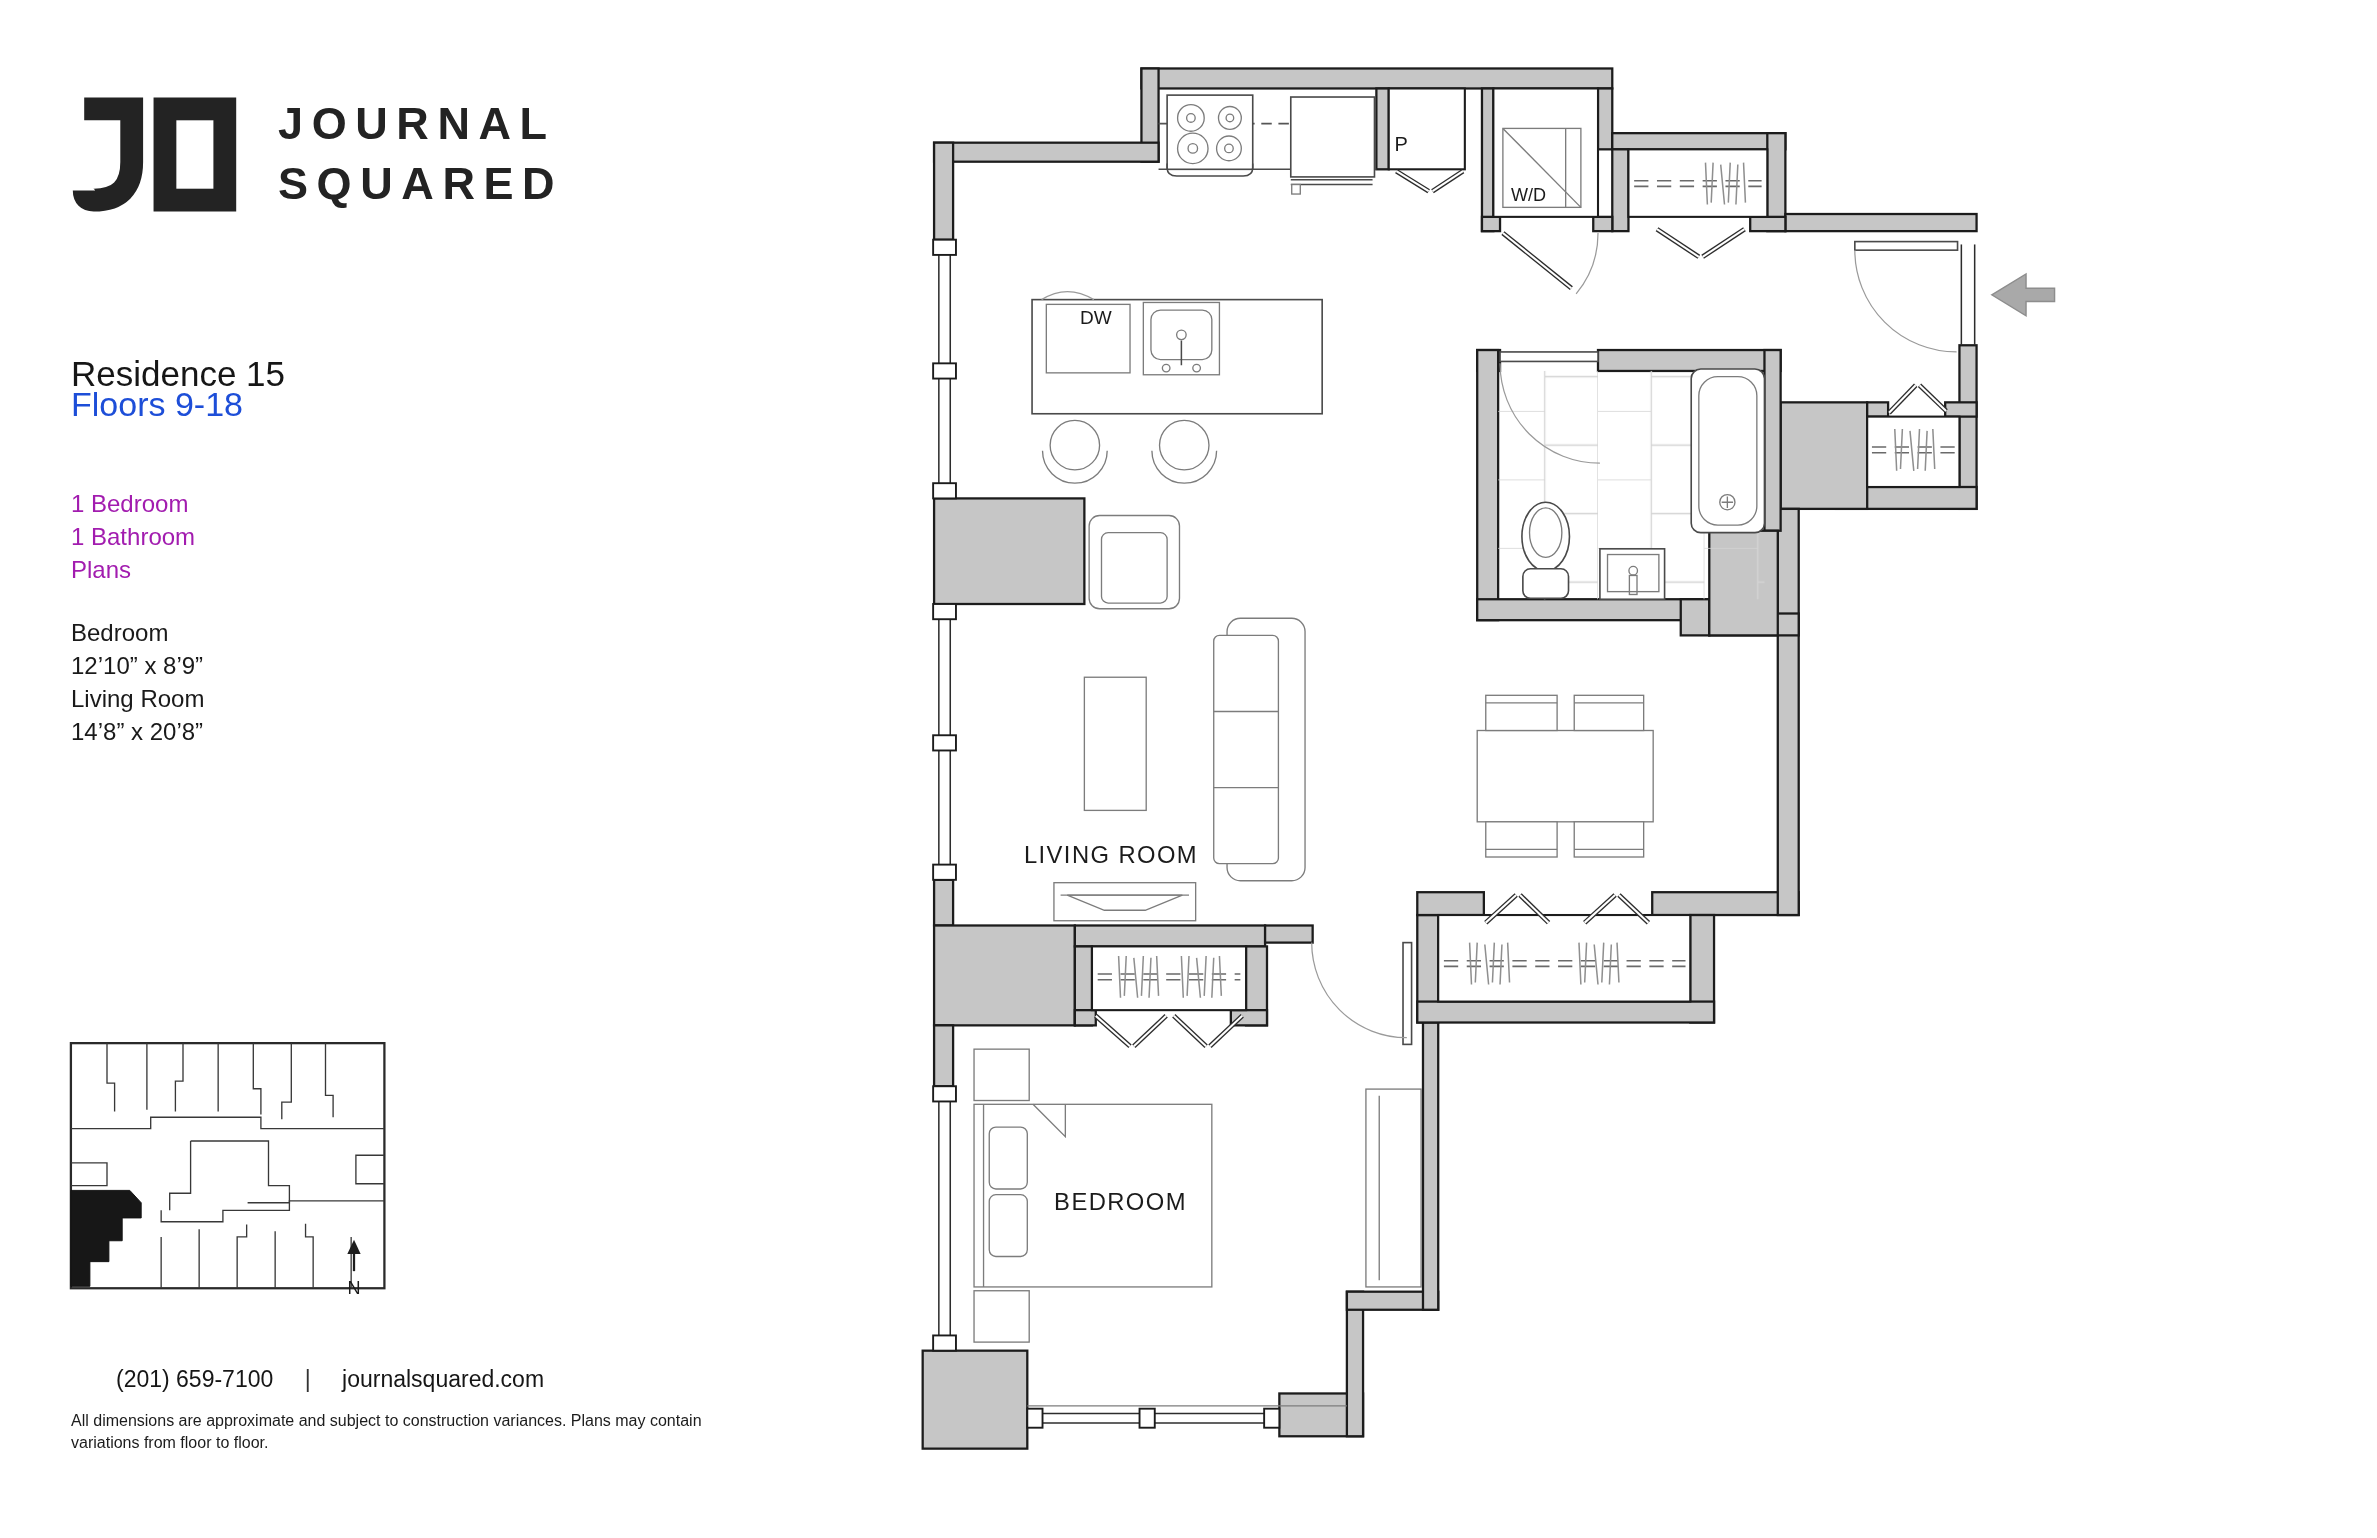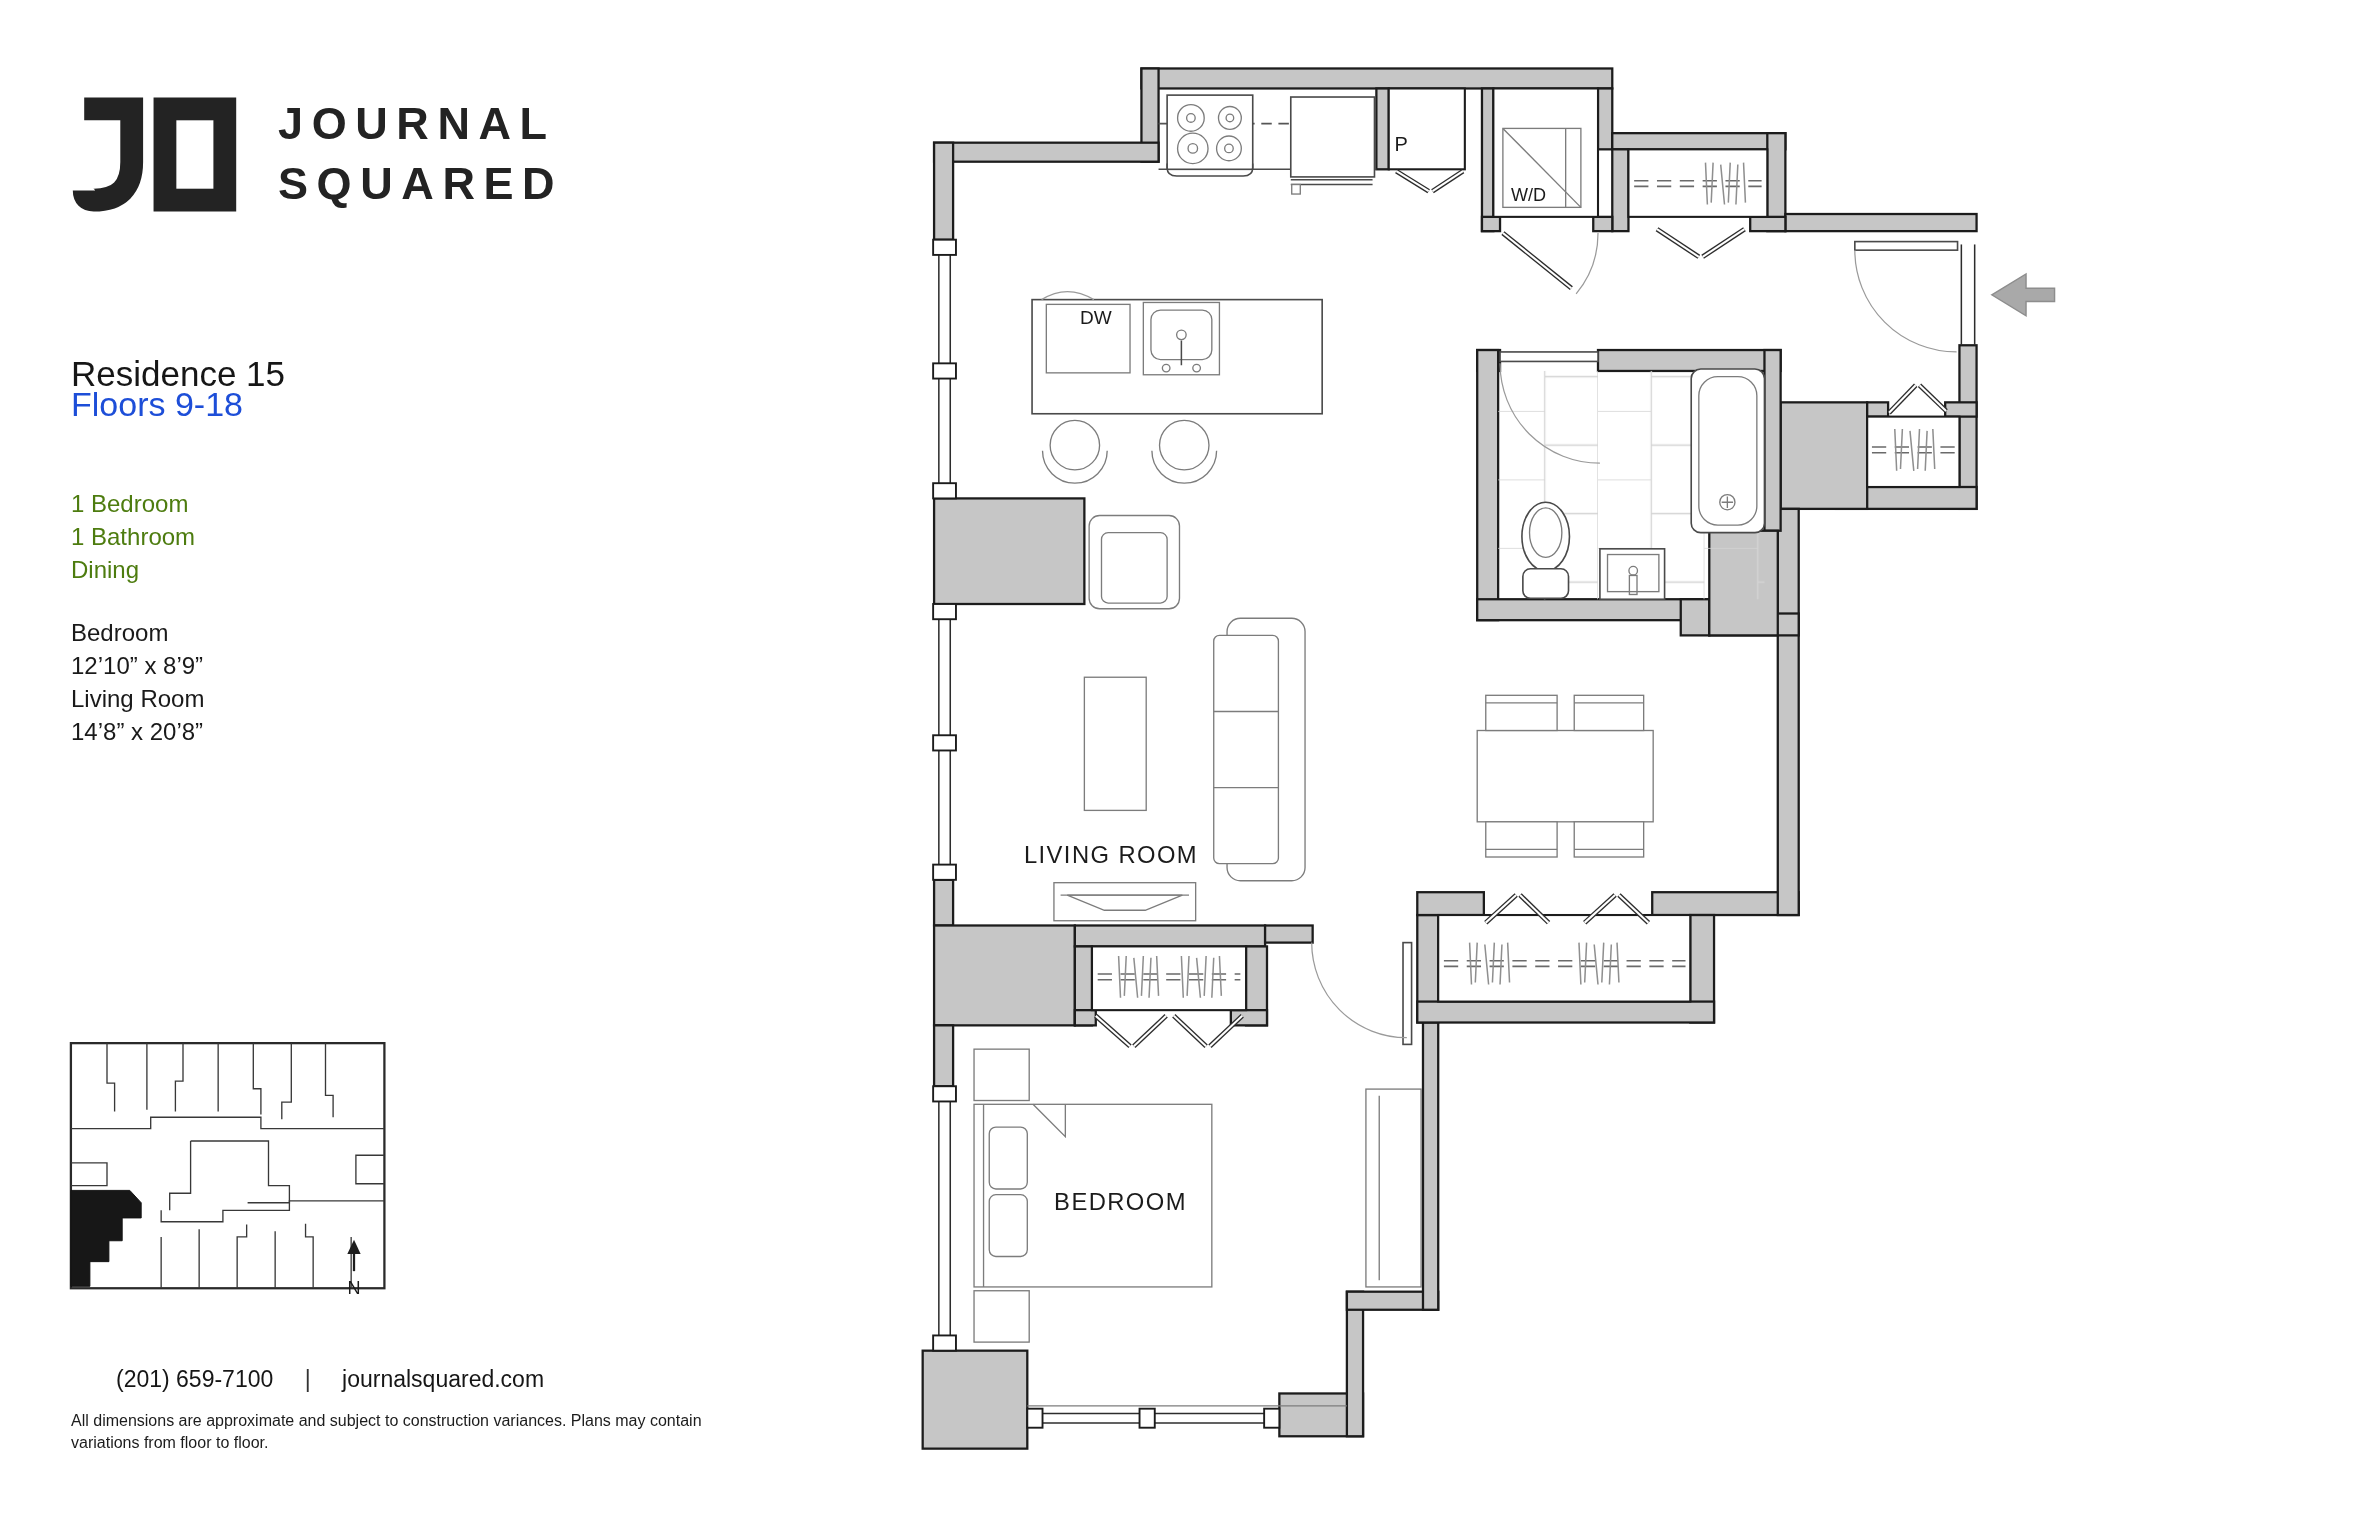--- a/index.html
+++ b/index.html
@@ -5,21 +5,21 @@
   html,body{margin:0;padding:0;background:#fff;}
   .page{position:relative;width:2375px;height:1539px;background:#fff;overflow:hidden;
         font-family:"Liberation Sans",sans-serif;color:#1d1d1d;}
   
   .brand{position:absolute;left:69px;top:88px;display:flex;align-items:flex-start;}
   .logo-mark{width:171px;height:133px;}
   .brand-text{margin-left:38px;margin-top:5.7px;font-weight:800;font-size:45px;
               letter-spacing:8.6px;line-height:60px;color:#232323;}
   .res-title{position:absolute;left:71px;top:331px;font-size:35px;font-weight:400;color:#161616;}
   .res-sub{position:absolute;left:71px;top:385px;font-size:34px;font-weight:400;color:#1d4ed8;}
-  .features{position:absolute;left:71px;top:487px;font-size:24px;line-height:33px;color:#4d7c0f;}
+  .features{position:absolute;left:71px;top:487px;font-size:24px;line-height:33px;color:#a21caf;}
   .dims{position:absolute;left:71px;top:616px;font-size:24px;line-height:33px;color:#1a1a1a;}
   .keyplan-label{position:absolute;left:71px;top:1045px;font-size:19px;color:#8b5cf6;}
   .keyplan{position:absolute;left:69px;top:1041px;}
   .contact{position:absolute;left:71px;top:1366px;font-size:23px;color:#161616;margin-left:45px;}
   .contact .sep{margin:0 25px;color:#333;}
   .disclaimer{position:absolute;left:71px;top:1410px;font-size:16px;line-height:22px;color:#1c1c1c;}
   
   .plan{position:absolute;left:0;top:0;}
   .w{fill:#c6c6c6;stroke:#1c1c1c;stroke-width:2.4;}
   .cl{fill:#fff;stroke:#1c1c1c;stroke-width:2.2;}
@@ -53,21 +53,21 @@
       <div>SQUARED</div>
     </div>
   </header>
 
   <h1 class="res-title">Residence 15</h1>
   <div class="res-sub">Floors 9-18</div>
 
   <div class="features">
     <div>1 Bedroom</div>
     <div>1 Bathroom</div>
-    <div>Dining</div>
+    <div>Plans</div>
   </div>
 
   <div class="dims">
     <div>Bedroom</div>
     <div>12’10” x 8’9”</div>
     <div>Living Room</div>
     <div>14’8” x 20’8”</div>
   </div>
 
   <div class="keyplan-label">Key Plan</div>

